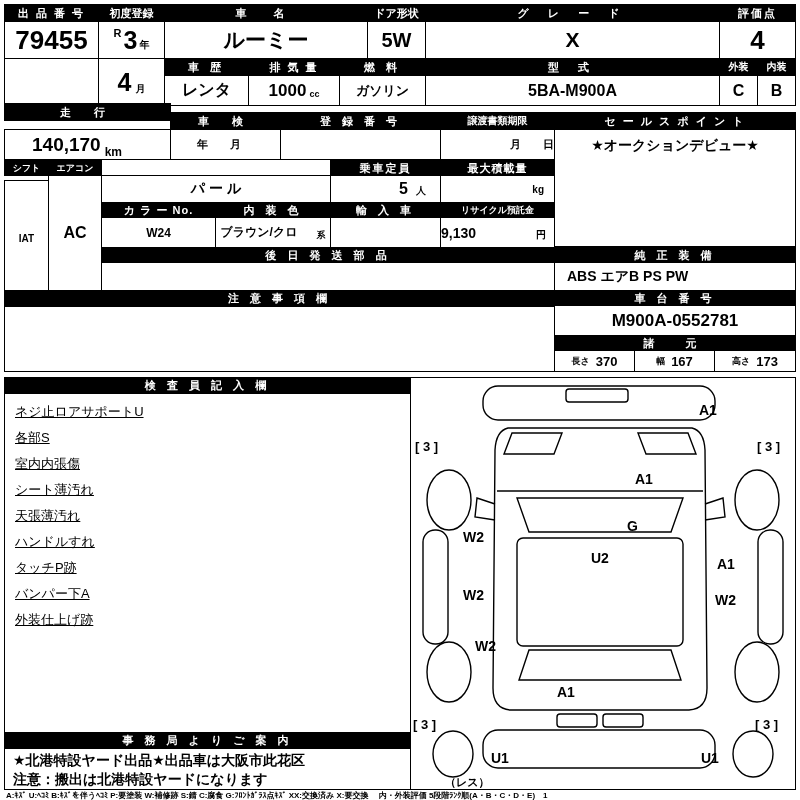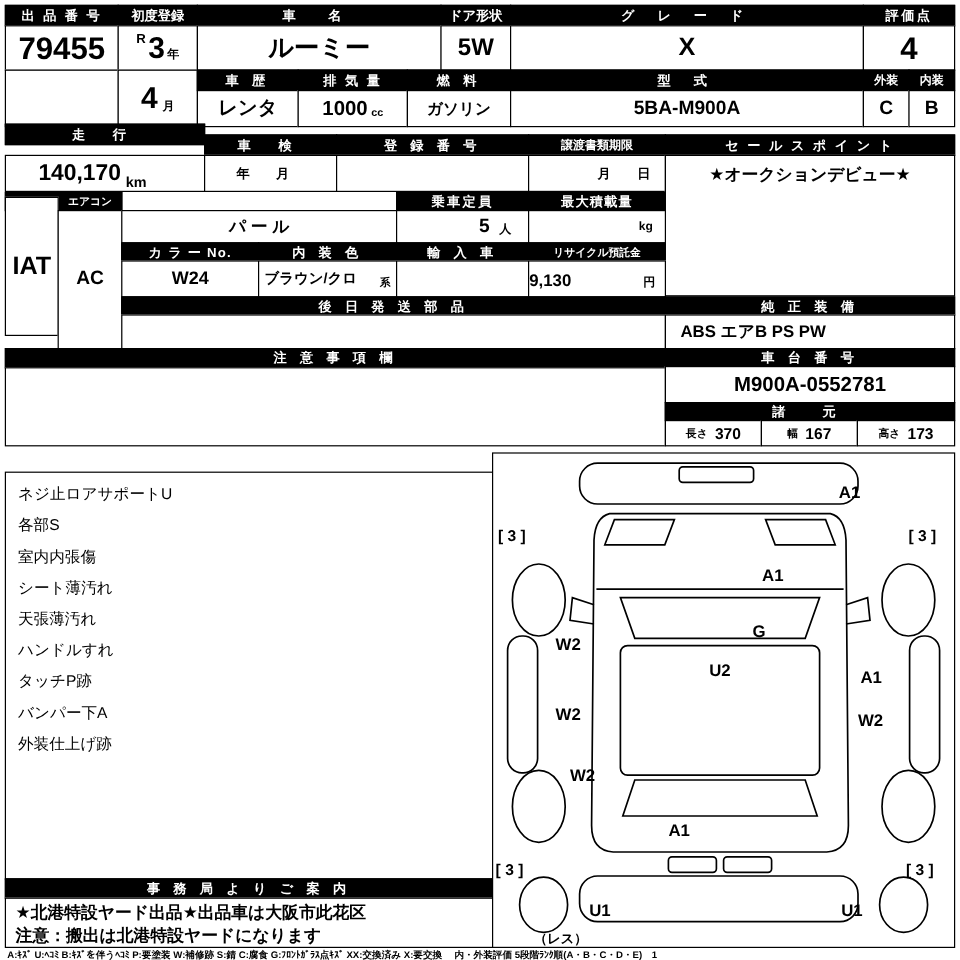--- a/index.html
+++ b/index.html
@@ -6,21 +6,21 @@
   body{font-family:"Liberation Sans","DejaVu Sans",sans-serif;background:#fff;}
   .sheet{position:relative;width:800px;height:800px;background:#fff;overflow:hidden;}
   .cell{position:absolute;background:#fff;border:1px solid #000;box-sizing:border-box;}
   .hdr{position:absolute;background:#000;color:#fff;border:1px solid #000;box-sizing:border-box;
        display:flex;align-items:center;justify-content:center;font-size:11px;font-weight:bold;white-space:nowrap;overflow:hidden;}
   .val{display:flex;align-items:center;justify-content:center;font-weight:bold;color:#000;white-space:nowrap;}
   .ls1{letter-spacing:1px}.ls2{letter-spacing:2px}.ls4{letter-spacing:4px}
   .ls6{letter-spacing:6px}.ls8{letter-spacing:8px}.ls10{letter-spacing:10px}.ls12{letter-spacing:12px}
   .fs9{font-size:9px}.fs10{font-size:10px}
   .note-line{font-size:13px;line-height:26px;color:#000;}
-  .notes-box{display:block;padding:5px 10px;}
+  .notes-box{display:block;padding:5px 10px;text-decoration:underline;}
   .office-text{display:block;padding:2px 8px;}
   .office-line{font-size:14px;font-weight:bold;line-height:19px;white-space:nowrap;}
   .legend{position:absolute;font-size:8px;color:#000;white-space:nowrap;font-weight:bold;}
   svg .shape{fill:none;stroke:#000;stroke-width:1.4;}
   .dmg-label{fill:#000;stroke:none;font-weight:bold;font-family:"Liberation Sans","DejaVu Sans",sans-serif;}
   .sub{font-weight:bold;}
 </style>
 </head>
 <body>
 
@@ -79,44 +79,44 @@
     <span class="sub" style="font-size:12px;align-self:flex-end;margin-bottom:0">km</span>
   </div>
 
   <div class="hdr ls10" style="left:170px;top:112px;width:111px;height:18px">車 検</div>
   <div class="cell val" style="left:170px;top:129px;width:111px;height:31px;font-size:11px;justify-content:flex-start;padding-left:26px">年　　月</div>
 
   <div class="hdr ls4" style="left:280px;top:112px;width:161px;height:18px">登 録 番 号</div>
   <div class="cell" style="left:280px;top:129px;width:161px;height:31px"></div>
 
   <div class="hdr fs10" style="left:440px;top:112px;width:115px;height:18px">譲渡書類期限</div>
-  <div class="cell val" style="left:440px;top:129px;width:115px;height:31px;font-size:11px;justify-content:flex-end;padding-right:12px">月　　日</div>
+  <div class="cell val" style="left:440px;top:129px;width:115px;height:31px;font-size:11px;justify-content:flex-end;">月　　日</div>
 
   <div class="hdr ls2" style="left:554px;top:112px;width:242px;height:18px">セ ー ル ス ポ イ ン ト</div>
   <div class="cell val" style="left:554px;top:129px;width:242px;height:118px;align-items:flex-start;padding-top:7px;font-size:14px">★オークションデビュー★</div>
 
   <div class="hdr fs9" style="left:4px;top:160px;width:45px;height:16px">シフト</div>
   <div class="hdr fs9" style="left:48px;top:160px;width:54px;height:16px">エアコン</div>
-  <div class="cell val" style="left:4px;top:164px;width:45px;height:116px;font-size:21px">IAT</div>
+  <div class="cell val" style="left:4px;top:180px;width:45px;height:116px;font-size:10px">IAT</div>
   <div class="cell val" style="left:48px;top:175px;width:54px;height:116px;font-size:16px">AC</div>
 
   <div class="hdr ls6" style="left:101px;top:176px;width:230px;height:16px">外 装 色</div>
   <div class="cell val" style="left:101px;top:175px;width:230px;height:28px;font-size:14px">パ ー ル</div>
 
   <div class="hdr ls2" style="left:330px;top:160px;width:111px;height:16px">乗車定員</div>
   <div class="cell val" style="left:330px;top:175px;width:111px;height:28px;gap:8px;justify-content:flex-end;padding-right:14px">
     <span style="font-size:16px">5</span>
     <span class="sub" style="font-size:10px;align-self:flex-end;margin-bottom:4px">人</span>
   </div>
 
   <div class="hdr ls1" style="left:440px;top:160px;width:115px;height:16px">最大積載量</div>
   <div class="cell val" style="left:440px;top:175px;width:115px;height:28px;font-size:10px;justify-content:flex-end;padding-right:10px">kg</div>
 
   <div class="hdr ls1" style="left:101px;top:202px;width:115px;height:16px">カ ラ ー No.</div>
-  <div class="cell val" style="left:101px;top:217px;width:115px;height:31px;font-size:15px">W24</div>
+  <div class="cell val" style="left:101px;top:217px;width:115px;height:31px;font-size:12px">W24</div>
 
   <div class="hdr ls4" style="left:215px;top:202px;width:116px;height:16px">内 装 色</div>
   <div class="cell val" style="left:215px;top:217px;width:116px;height:31px;gap:19px">
     <span style="font-size:12px">ブラウン/クロ</span>
     <span class="sub" style="font-size:9px;align-self:flex-end;margin-bottom:5px">系</span>
   </div>
 
   <div class="hdr ls4" style="left:330px;top:202px;width:111px;height:16px">輸 入 車</div>
   <div class="cell" style="left:330px;top:217px;width:111px;height:31px"></div>
 
@@ -145,20 +145,21 @@
   </div>
   <div class="cell val" style="left:634px;top:350px;width:81px;height:22px;gap:6px">
     <span class="sub" style="font-size:9px">幅</span>
     <span style="font-size:13px">167</span>
   </div>
   <div class="cell val" style="left:714px;top:350px;width:82px;height:22px;gap:6px">
     <span class="sub" style="font-size:9px">高さ</span>
     <span style="font-size:13px">173</span>
   </div>
 
+  <div class="hdr ls4" style="left:4px;top:377px;width:407px;height:17px">検 査 員 記 入 欄</div>
   <div class="cell notes-box" style="left:4px;top:393px;width:407px;height:340px">
       <div class="note-line">ネジ止ロアサポートU</div>
       <div class="note-line">各部S</div>
       <div class="note-line">室内内張傷</div>
       <div class="note-line">シート薄汚れ</div>
       <div class="note-line">天張薄汚れ</div>
       <div class="note-line">ハンドルすれ</div>
       <div class="note-line">タッチP跡</div>
       <div class="note-line">バンパー下A</div>
       <div class="note-line">外装仕上げ跡</div>

